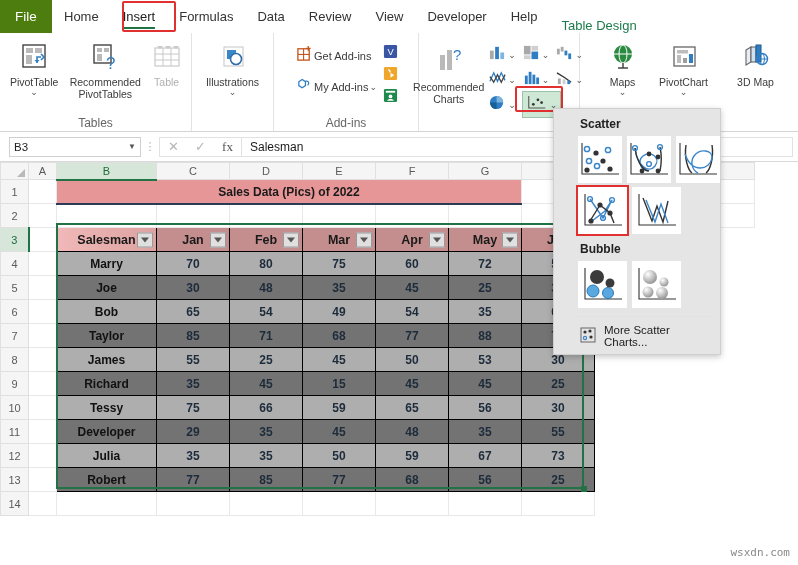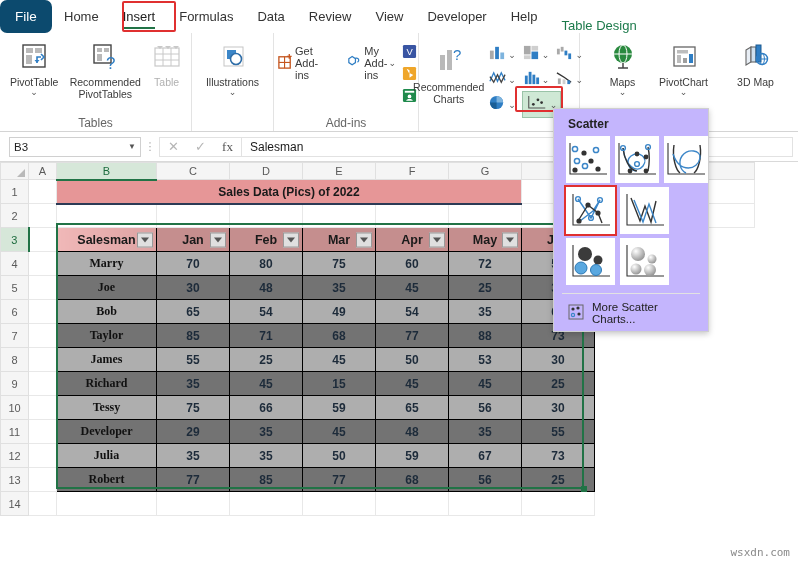--- a/index.html
+++ b/index.html
@@ -16,25 +16,24 @@
   
   .tabbar {
     height: 33px;
     display: flex;
     align-items: stretch;
     background: #ffffff;
     position: relative;
   }
   .file-tab {
     width: 52px;
-    background: #0c4a6e;
+    background: #4d7c0f;
     color: #ffffff;
     display: flex; align-items: center; justify-content: center;
     font-size: 13.5px;
-    border-radius: 7px;
   }
   .tab {
     padding: 0 12px;
     display: flex; align-items: center; justify-content: center;
     font-size: 13px;
     color: #333333;
     position: relative;
     white-space: nowrap;
   }
   .tab.accent { color: #1c7a4b; align-items: flex-end; }
@@ -196,41 +195,41 @@
     display:flex; align-items:center; justify-content:center;
   }
   .filter-btn i {
     border-left:4px solid transparent; border-right:4px solid transparent;
     border-top:5px solid #555; display:block; font-style:normal;
   }
   td.dcell {
     text-align:center; font-weight:bold; font-size:12px; color:#1d2b3a;
     border:1px solid #000; height:24px;
   }
-  td.dcell.name { color:#111;font-family:Liberation Serif, serif; }
+  td.dcell.name { color:#111; }
   tr.band-dark td.dcell { background:#aeaeae; }
   tr.band-light td.dcell { background:#737373; }
 
   .tbl-border {
     position:absolute; border:2px solid #217346; pointer-events:none;
   }
   .tbl-handle {
     position:absolute; width:6px; height:6px; background:#217346;
   }
 
   
   .dropdown {
     position: absolute;
     left: 553px; top: 108px;
-    width: 156px;
-    background: #c4b5fd;
+    width: 168px;
+    background: #e5e5e5;
     border: 1px solid #cfcfcf;
     box-shadow: 0 2px 6px rgba(0,0,0,0.22);
     z-index: 40;
-    padding: 4px 0 2px 0;
+    padding: 4px 0 2px 12px;
   }
   .dd-title {
     font-size: 12px; font-weight: bold; color:#222;
     padding: 4px 0 5px 14px;
   }
   .dd-row { display:flex; gap:5px; padding: 0 8px 4px 12px; }
   .dd-thumb {
     width: 49px; height: 47px;
     background:#fff;
     display:flex; align-items:center; justify-content:center;
@@ -347,21 +346,21 @@
         </div>
         <div class="cap">Illustrations</div>
         <div class="caret">⌄</div>
       </div>
     </div>
     <div class="glabel"></div>
   </div>
 
   <div class="rgroup" style="width:145px">
     <div class="gcontent" style="flex-direction:row; align-items:flex-start; padding-top:8px; gap:4px;">
-      <div style="display:flex; flex-direction:row; gap:24px;">
+      <div style="display:flex; flex-direction:column; gap:8px;">
         <div class="smallbtn">
           <span>
             <svg width="17" height="17" viewBox="0 0 18 18">
               <rect x="2" y="4" width="12" height="12" fill="none" stroke="#c5561f" stroke-width="1.4"></rect>
               <line x1="8" y1="4" x2="8" y2="16" stroke="#c5561f" stroke-width="1.2"></line>
               <line x1="2" y1="10" x2="14" y2="10" stroke="#c5561f" stroke-width="1.2"></line>
               <path d="M13 1 v5 M10.5 3.5 h5" stroke="#c5561f" stroke-width="1.4"></path>
             </svg>
           </span>
           <span class="lbl">Get Add-ins</span>
@@ -848,20 +847,21 @@
     </div>
     <div class="dd-thumb">
       <svg width="44" height="40" viewBox="0 0 44 40">
         <path d="M4 3 V34 H41" stroke="#333" stroke-width="1.1" fill="none"></path>
         <path d="M8 7 L17 30 L22 15 L28 31 L33 10" fill="none" stroke="#333" stroke-width="1.4"></path>
         <path d="M11 9 L20 31 L26 13 L33 32" fill="none" stroke="#3b86c8" stroke-width="1.4"></path>
       </svg>
     </div>
   </div>
 
+  <div class="dd-title">Bubble</div>
   <div class="dd-row">
     <div class="dd-thumb">
       <svg width="44" height="40" viewBox="0 0 44 40">
         <path d="M4 3 V34 H41" stroke="#333" stroke-width="1.1" fill="none"></path>
         <circle cx="16" cy="12" r="7" fill="#3b3b3b"></circle>
         <circle cx="29" cy="18" r="4.5" fill="#3b3b3b"></circle>
         <circle cx="12" cy="26" r="6" fill="#5aa8e0" stroke="#2d79b5" stroke-width="1"></circle>
         <circle cx="27" cy="28" r="5.5" fill="#5aa8e0" stroke="#2d79b5" stroke-width="1"></circle>
       </svg>
     </div>

